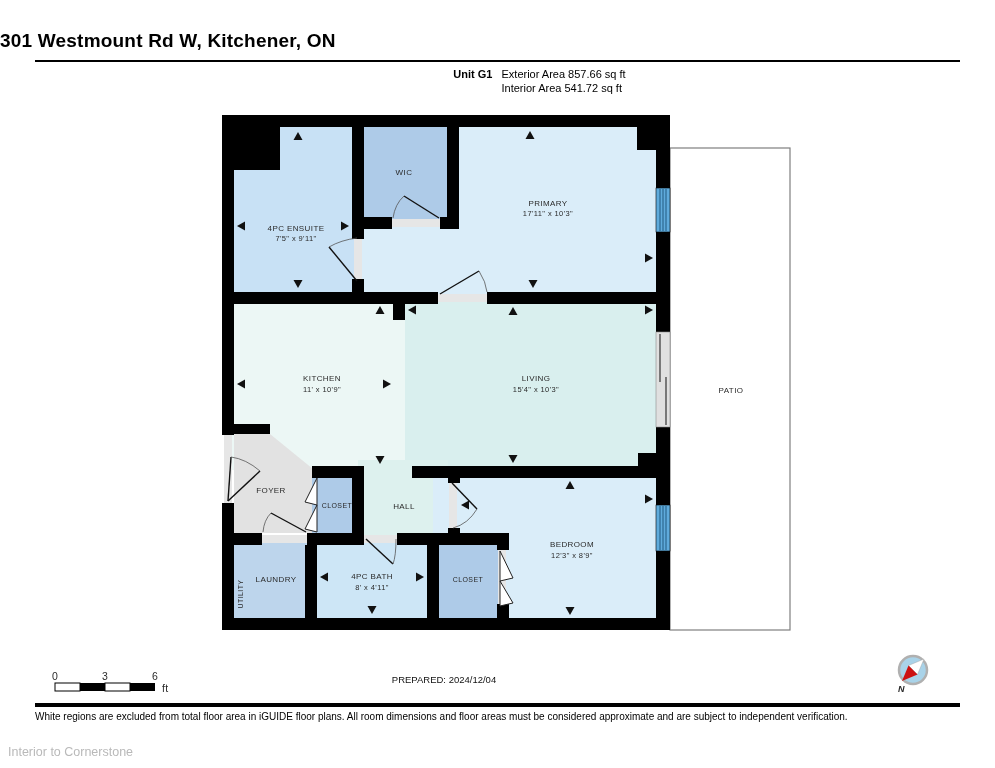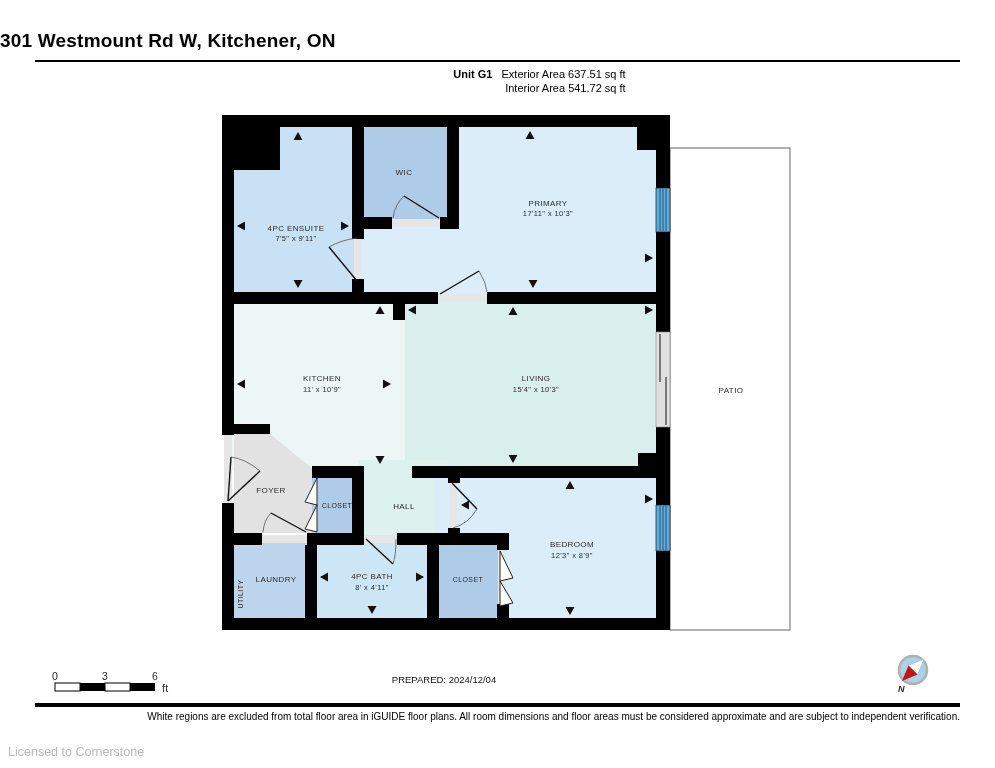--- a/index.html
+++ b/index.html
@@ -1,18 +1,18 @@
 <!DOCTYPE html>
 <html><head>
 <meta charset="utf-8">
 <style>
   html,body{margin:0;padding:0;background:#fff;}
   body{width:995px;height:768px;position:relative;overflow:hidden;
        font-family:"Liberation Sans", sans-serif;color:#000;}
-  .abs{position:absolute;text-align:right;}
+  .abs{position:absolute;}
   #title{top:30px;left:0;width:995px;text-align:left;font-size:19px;font-weight:bold;letter-spacing:.2px;}
   #title-rule{top:60px;left:35px;width:925px;height:2px;background:#000;}
   #unit-block{top:68px;left:0;width:995px;display:flex;justify-content:center;}
   #unit-grid{display:grid;grid-template-columns:auto auto;column-gap:9px;row-gap:2px;
              font-size:11px;transform:translateX(42px);}
   #unit-label{font-weight:bold;}
   #unit-grid .c2{grid-column:2;}
   #prepared{top:674px;left:0;width:888px;text-align:center;font-size:9.5px;color:#111;}
   #footer-rule{top:703px;left:35px;width:925px;height:4px;background:#000;}
   #disclaimer{top:711px;left:35px;width:925px;font-size:10px;color:#000;}
@@ -28,21 +28,21 @@
   .winline{stroke:#235a80;stroke-width:1;}
 </style>
 </head>
 <body>
 
 <div class="abs" id="title">301 Westmount Rd W, Kitchener, ON</div>
 <div class="abs" id="title-rule"></div>
 <div class="abs" id="unit-block">
   <div id="unit-grid">
     <span id="unit-label">Unit G1</span>
-    <span class="c2">Exterior Area 637.51 sq ft</span>
+    <span class="c2">Exterior Area 857.66 sq ft</span>
     <span class="c2">Interior Area 541.72 sq ft</span>
   </div>
 </div>
 
 <svg width="995" height="768" viewBox="0 0 995 768">
 
   <g>
     <rect x="670" y="148" width="120" height="482" fill="#ffffff" stroke="#7f7f7f" stroke-width="1.2"></rect>
   </g>
 
@@ -227,13 +227,13 @@
     <circle cx="913" cy="670" r="14" stroke="#b0b0b0" stroke-width="2.5" fill="#a9d3e9"></circle>
     <polygon points="924,659 917.5,674.5 908.5,665.5" fill="#ffffff" stroke="#999" stroke-width=".4"></polygon>
     <polygon points="902,681 917.5,674.5 908.5,665.5" fill="#cc1111"></polygon>
     <text x="898" y="692" font-size="9" font-style="italic" font-weight="bold" fill="#333">N</text>
   </g>
 </svg>
 
 <div class="abs" id="prepared">PREPARED: 2024/12/04</div>
 <div class="abs" id="footer-rule"></div>
 <div class="abs" id="disclaimer">White regions are excluded from total floor area in iGUIDE floor plans. All room dimensions and floor areas must be considered approximate and are subject to independent verification.</div>
-<div class="abs" id="license">Licensed to Cornerstone</div>
+<div class="abs" id="license">Interior to Cornerstone</div>
 
 </body></html>

